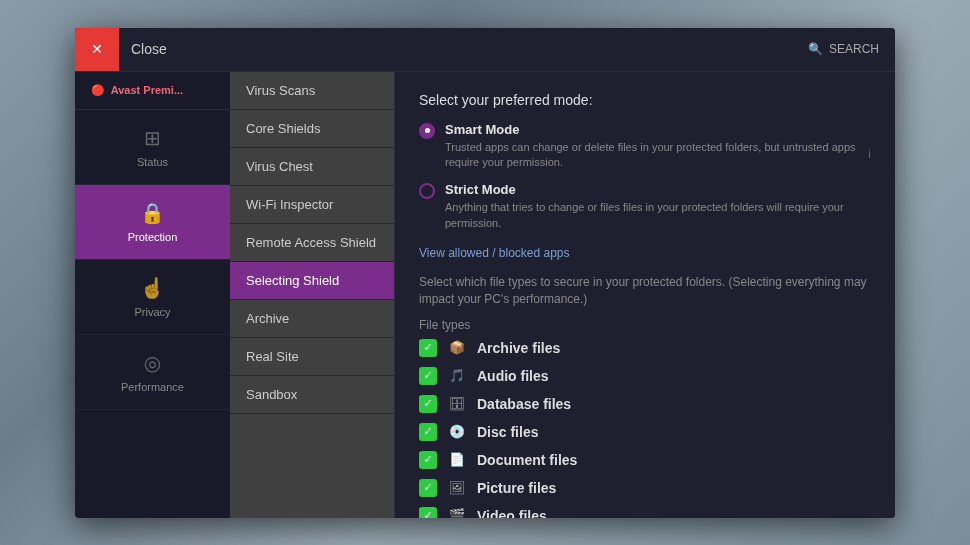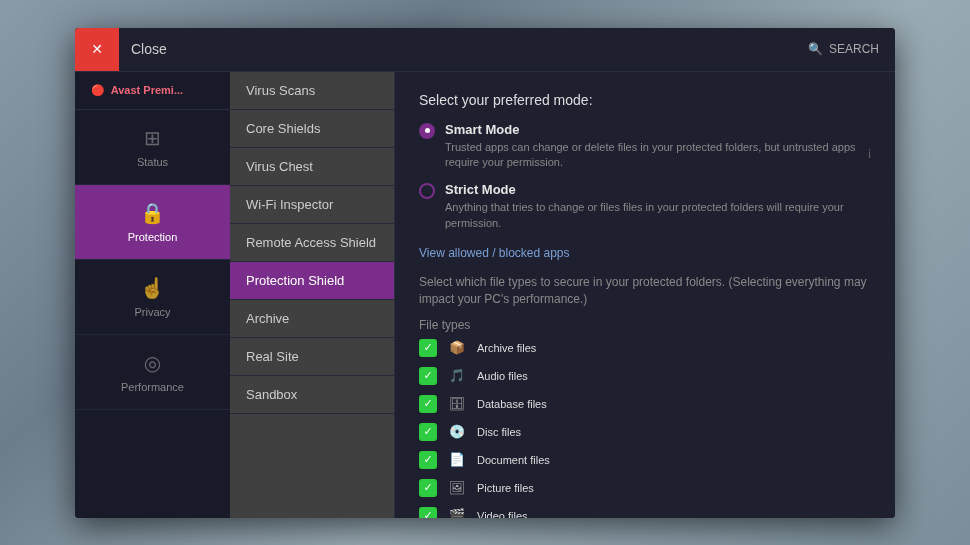--- a/index.html
+++ b/index.html
@@ -242,23 +242,23 @@
     .file-icon {
       width: 20px;
       height: 20px;
       display: flex;
       align-items: center;
       justify-content: center;
       color: #aaa;
       font-size: 13px;
     }
     .file-name {
-      font-size: 11px;
+      font-size: 14px;
       color: #ddd;
-      font-weight: 400;
+      font-weight: 700;
       text-align: right;
     }
   </style>
 </head>
 <body>
 
 <div class="bg">
   <div class="window">
 
     <div class="titlebar">
@@ -306,21 +306,21 @@
         <div class="nav-item">
           <span>Virus Chest</span>
         </div>
         <div class="nav-item">
           <span>Wi-Fi Inspector</span>
         </div>
         <div class="nav-item">
           <span>Remote Access Shield</span>
         </div>
         <div class="nav-item active">
-          <span>Protection Shield</span>
+          <span>Selecting Shield</span>
         </div>
         <div class="nav-item">
           <span>Archive</span>
         </div>
         <div class="nav-item">
           <span>Real Site</span>
         </div>
         <div class="nav-item">
           <span>Sandbox</span>
         </div>

